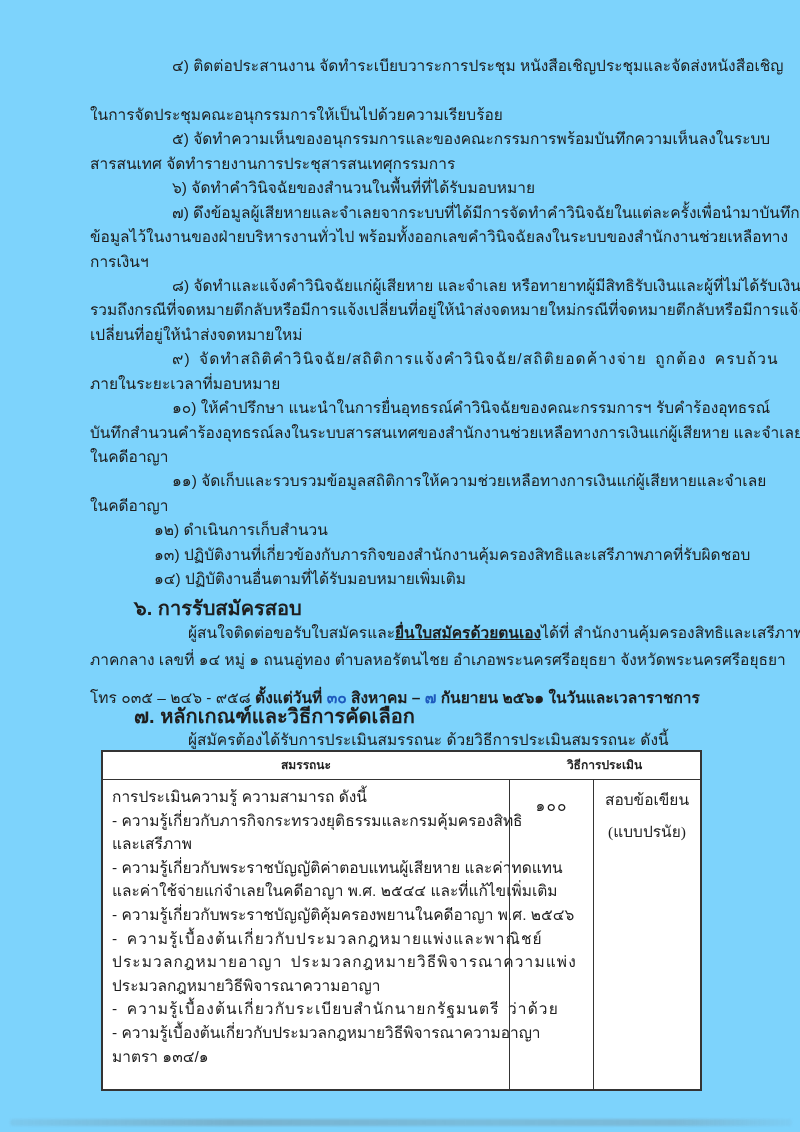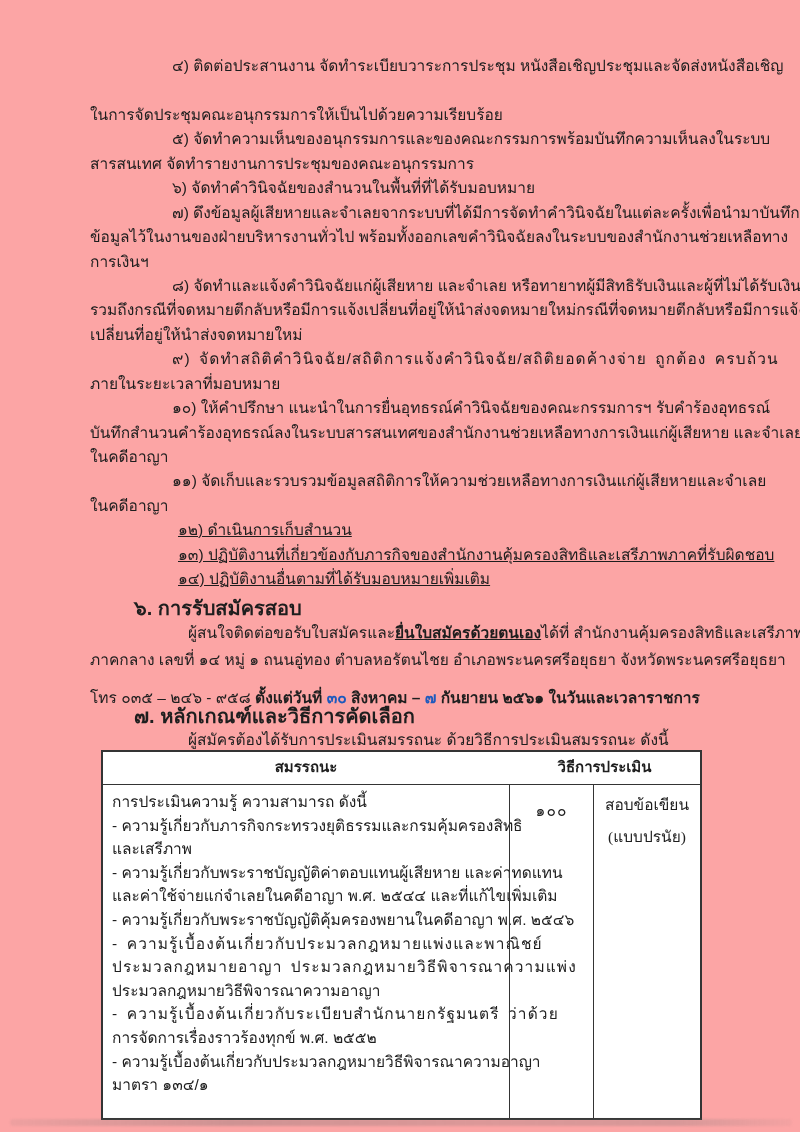--- a/index.html
+++ b/index.html
@@ -1,47 +1,47 @@
 <!DOCTYPE html>
 <html><head>
 <meta charset="utf-8">
 <style>
   * { margin:0; padding:0; box-sizing:border-box; }
   html,body { background:#e8e8e8; }
   .page {
     position:relative;
     width:800px; height:1132px;
     margin:0 auto;
-    background:#fca5a5;
+    background:#7dd3fc;
     overflow:hidden;
     font-family:"Liberation Sans", sans-serif;
     font-size:15.5px;
     color:#1e1e1e;
   }
   .ln {
     position:absolute;
     left:90px;
     white-space:nowrap;
     line-height:20px;
   }
   .ind  { left:172px; }
-  .ind2 { left:178px;text-decoration:underline; }
+  .ind2 { left:154px; }
   .ind3 { left:152px;margin-left:36px; }
   .hd   { left:134px; font-weight:bold; font-size:20px; }
   .sp   { letter-spacing:1.1px; word-spacing:3px; }
   .bu   { font-weight:bold; text-decoration:underline; }
   .b    { font-weight:bold; }
   .pen  { font-weight:bold; }
   
   .tbl {
     position:absolute; left:101px; top:750px; width:601px;
     border:2px solid #343434; background:#fff;
   }
   .trow { display:flex; }
-  .thead { border-bottom:1.8px solid #343434; font-weight:bold; font-size:15px; }
+  .thead { border-bottom:1.8px solid #343434; font-weight:bold; font-size:12px; }
   .cell { padding:3px 4px 5px; }
   .c1 { width:406px; }
   .c2 { width:85px;  border-left:1.8px solid #343434; border-right:1.8px solid #343434; text-align:center; }
   .c3 { flex:1; text-align:center; }
   .thead .c1 { text-align:center; }
   .tbody .c1 { padding:5px 6px 21px 9px; }
   .tl { line-height:23.6px; white-space:nowrap; }
   .score { padding-top:10px; letter-spacing:1px; }
   .mline1 { padding-top:6px; line-height:22px; }
   .mline2 { margin-top:10px; line-height:22px;font-family:Liberation Serif, serif; }
@@ -54,21 +54,21 @@
   }
 </style>
 </head>
 <body>
 
 <div class="page">
 
   <div class="ln ind" style="top:56px">๔) ติดต่อประสานงาน จัดทำระเบียบวาระการประชุม หนังสือเชิญประชุมและจัดส่งหนังสือเชิญ</div>
   <div class="ln" style="top:105px">ในการจัดประชุมคณะอนุกรรมการให้เป็นไปด้วยความเรียบร้อย</div>
   <div class="ln ind" style="top:129px">๕) จัดทำความเห็นของอนุกรรมการและของคณะกรรมการพร้อมบันทึกความเห็นลงในระบบ</div>
-  <div class="ln" style="top:154px">สารสนเทศ จัดทำรายงานการประชุมของคณะอนุกรรมการ</div>
+  <div class="ln" style="top:154px">สารสนเทศ จัดทำรายงานการประชุสารสนเทศุกรรมการ</div>
   <div class="ln ind" style="top:178px">๖) จัดทำคำวินิจฉัยของสำนวนในพื้นที่ที่ได้รับมอบหมาย</div>
   <div class="ln ind" style="top:203px">๗) ดึงข้อมูลผู้เสียหายและจำเลยจากระบบที่ได้มีการจัดทำคำวินิจฉัยในแต่ละครั้งเพื่อนำมาบันทึก</div>
   <div class="ln" style="top:227px">ข้อมูลไว้ในงานของฝ่ายบริหารงานทั่วไป พร้อมทั้งออกเลขคำวินิจฉัยลงในระบบของสำนักงานช่วยเหลือทาง</div>
   <div class="ln" style="top:252px">การเงินฯ</div>
   <div class="ln ind" style="top:276px">๘) จัดทำและแจ้งคำวินิจฉัยแก่ผู้เสียหาย และจำเลย หรือทายาทผู้มีสิทธิรับเงินและผู้ที่ไม่ได้รับเงิน</div>
   <div class="ln" style="top:300px">รวมถึงกรณีที่จดหมายตีกลับหรือมีการแจ้งเปลี่ยนที่อยู่ให้นำส่งจดหมายใหม่กรณีที่จดหมายตีกลับหรือมีการแจ้ง</div>
   <div class="ln" style="top:325px">เปลี่ยนที่อยู่ให้นำส่งจดหมายใหม่</div>
   <div class="ln ind sp" style="top:349px">๙) จัดทำสถิติคำวินิจฉัย/สถิติการแจ้งคำวินิจฉัย/สถิติยอดค้างจ่าย ถูกต้อง ครบถ้วน</div>
   <div class="ln" style="top:374px">ภายในระยะเวลาที่มอบหมาย</div>
   <div class="ln ind" style="top:398px">๑๐) ให้คำปรึกษา แนะนำในการยื่นอุทธรณ์คำวินิจฉัยของคณะกรรมการฯ รับคำร้องอุทธรณ์</div>
@@ -102,21 +102,20 @@
         <div class="tl">การประเมินความรู้ ความสามารถ ดังนี้</div>
         <div class="tl">- ความรู้เกี่ยวกับภารกิจกระทรวงยุติธรรมและกรมคุ้มครองสิทธิ</div>
         <div class="tl">และเสรีภาพ</div>
         <div class="tl">- ความรู้เกี่ยวกับพระราชบัญญัติค่าตอบแทนผู้เสียหาย และค่าทดแทน</div>
         <div class="tl">และค่าใช้จ่ายแก่จำเลยในคดีอาญา พ.ศ. ๒๕๔๔ และที่แก้ไขเพิ่มเติม</div>
         <div class="tl">- ความรู้เกี่ยวกับพระราชบัญญัติคุ้มครองพยานในคดีอาญา พ.ศ. ๒๕๔๖</div>
         <div class="tl sp">- ความรู้เบื้องต้นเกี่ยวกับประมวลกฎหมายแพ่งและพาณิชย์</div>
         <div class="tl sp">ประมวลกฎหมายอาญา ประมวลกฎหมายวิธีพิจารณาความแพ่ง</div>
         <div class="tl">ประมวลกฎหมายวิธีพิจารณาความอาญา</div>
         <div class="tl sp">- ความรู้เบื้องต้นเกี่ยวกับระเบียบสำนักนายกรัฐมนตรี ว่าด้วย</div>
-        <div class="tl">การจัดการเรื่องราวร้องทุกข์ พ.ศ. ๒๕๕๒</div>
         <div class="tl">- ความรู้เบื้องต้นเกี่ยวกับประมวลกฎหมายวิธีพิจารณาความอาญา</div>
         <div class="tl">มาตรา ๑๓๔/๑</div>
       </div>
       <div class="cell c2">
         <div class="score">๑๐๐</div>
       </div>
       <div class="cell c3">
         <div class="mline1">สอบข้อเขียน</div>
         <div class="mline2">(แบบปรนัย)</div>
       </div>

